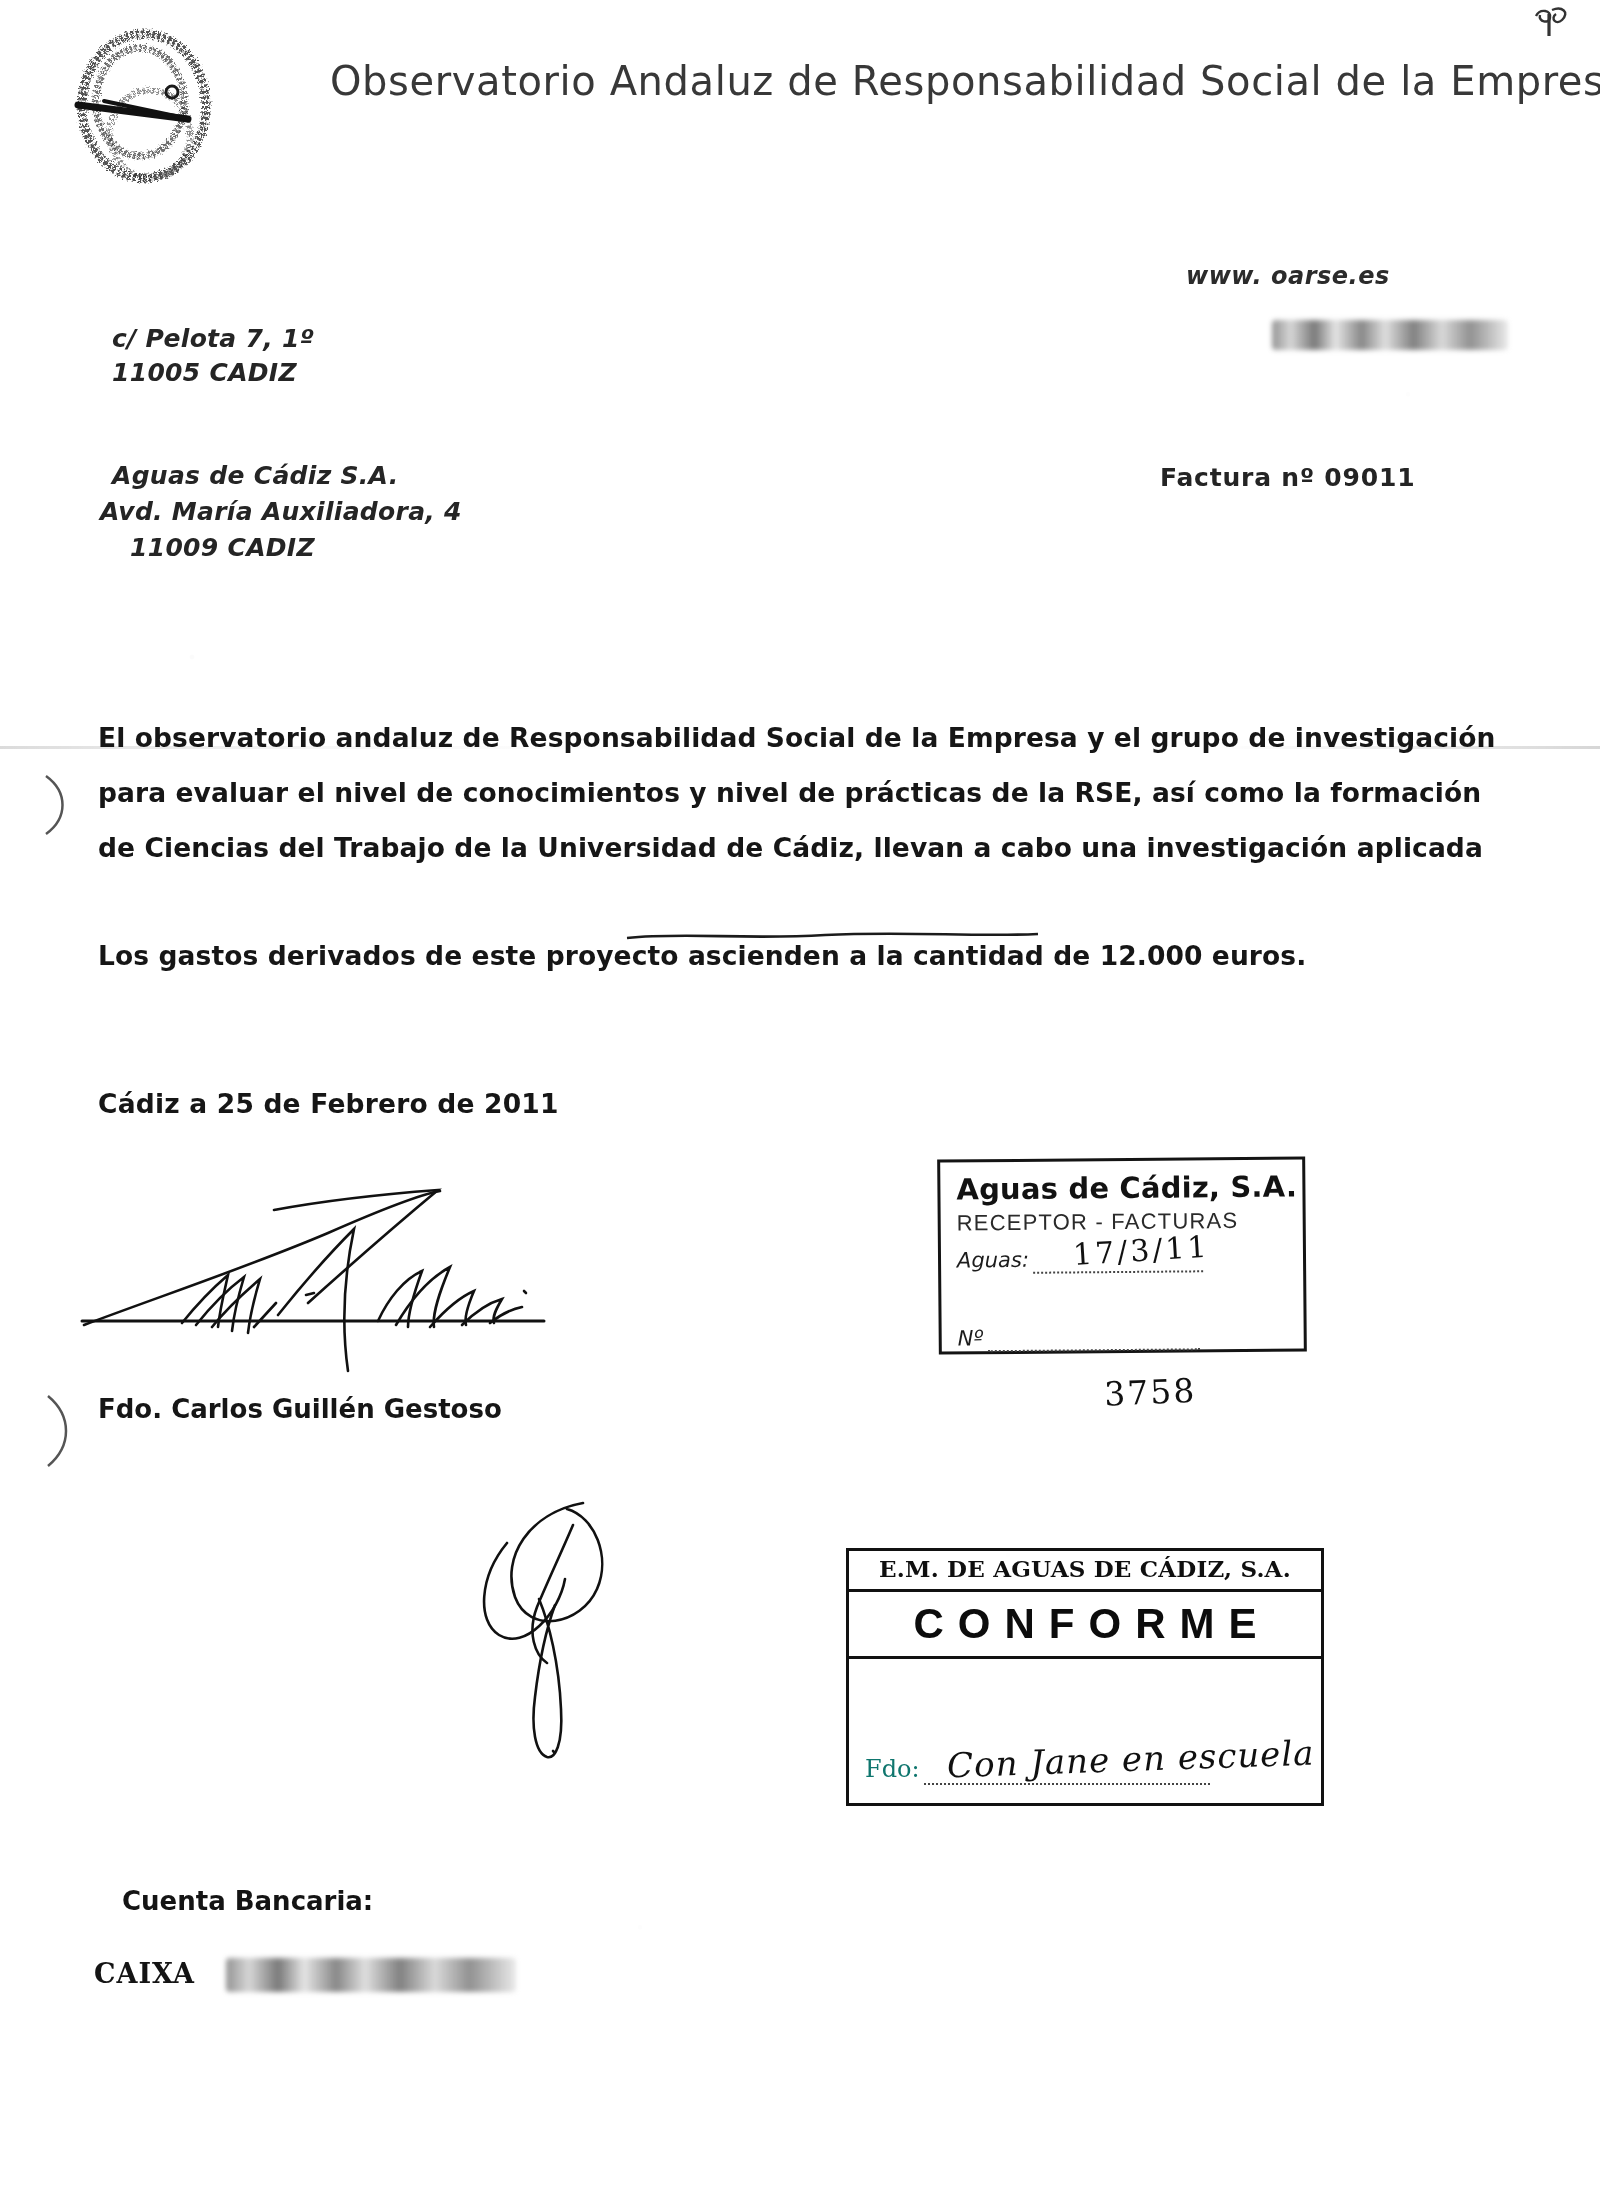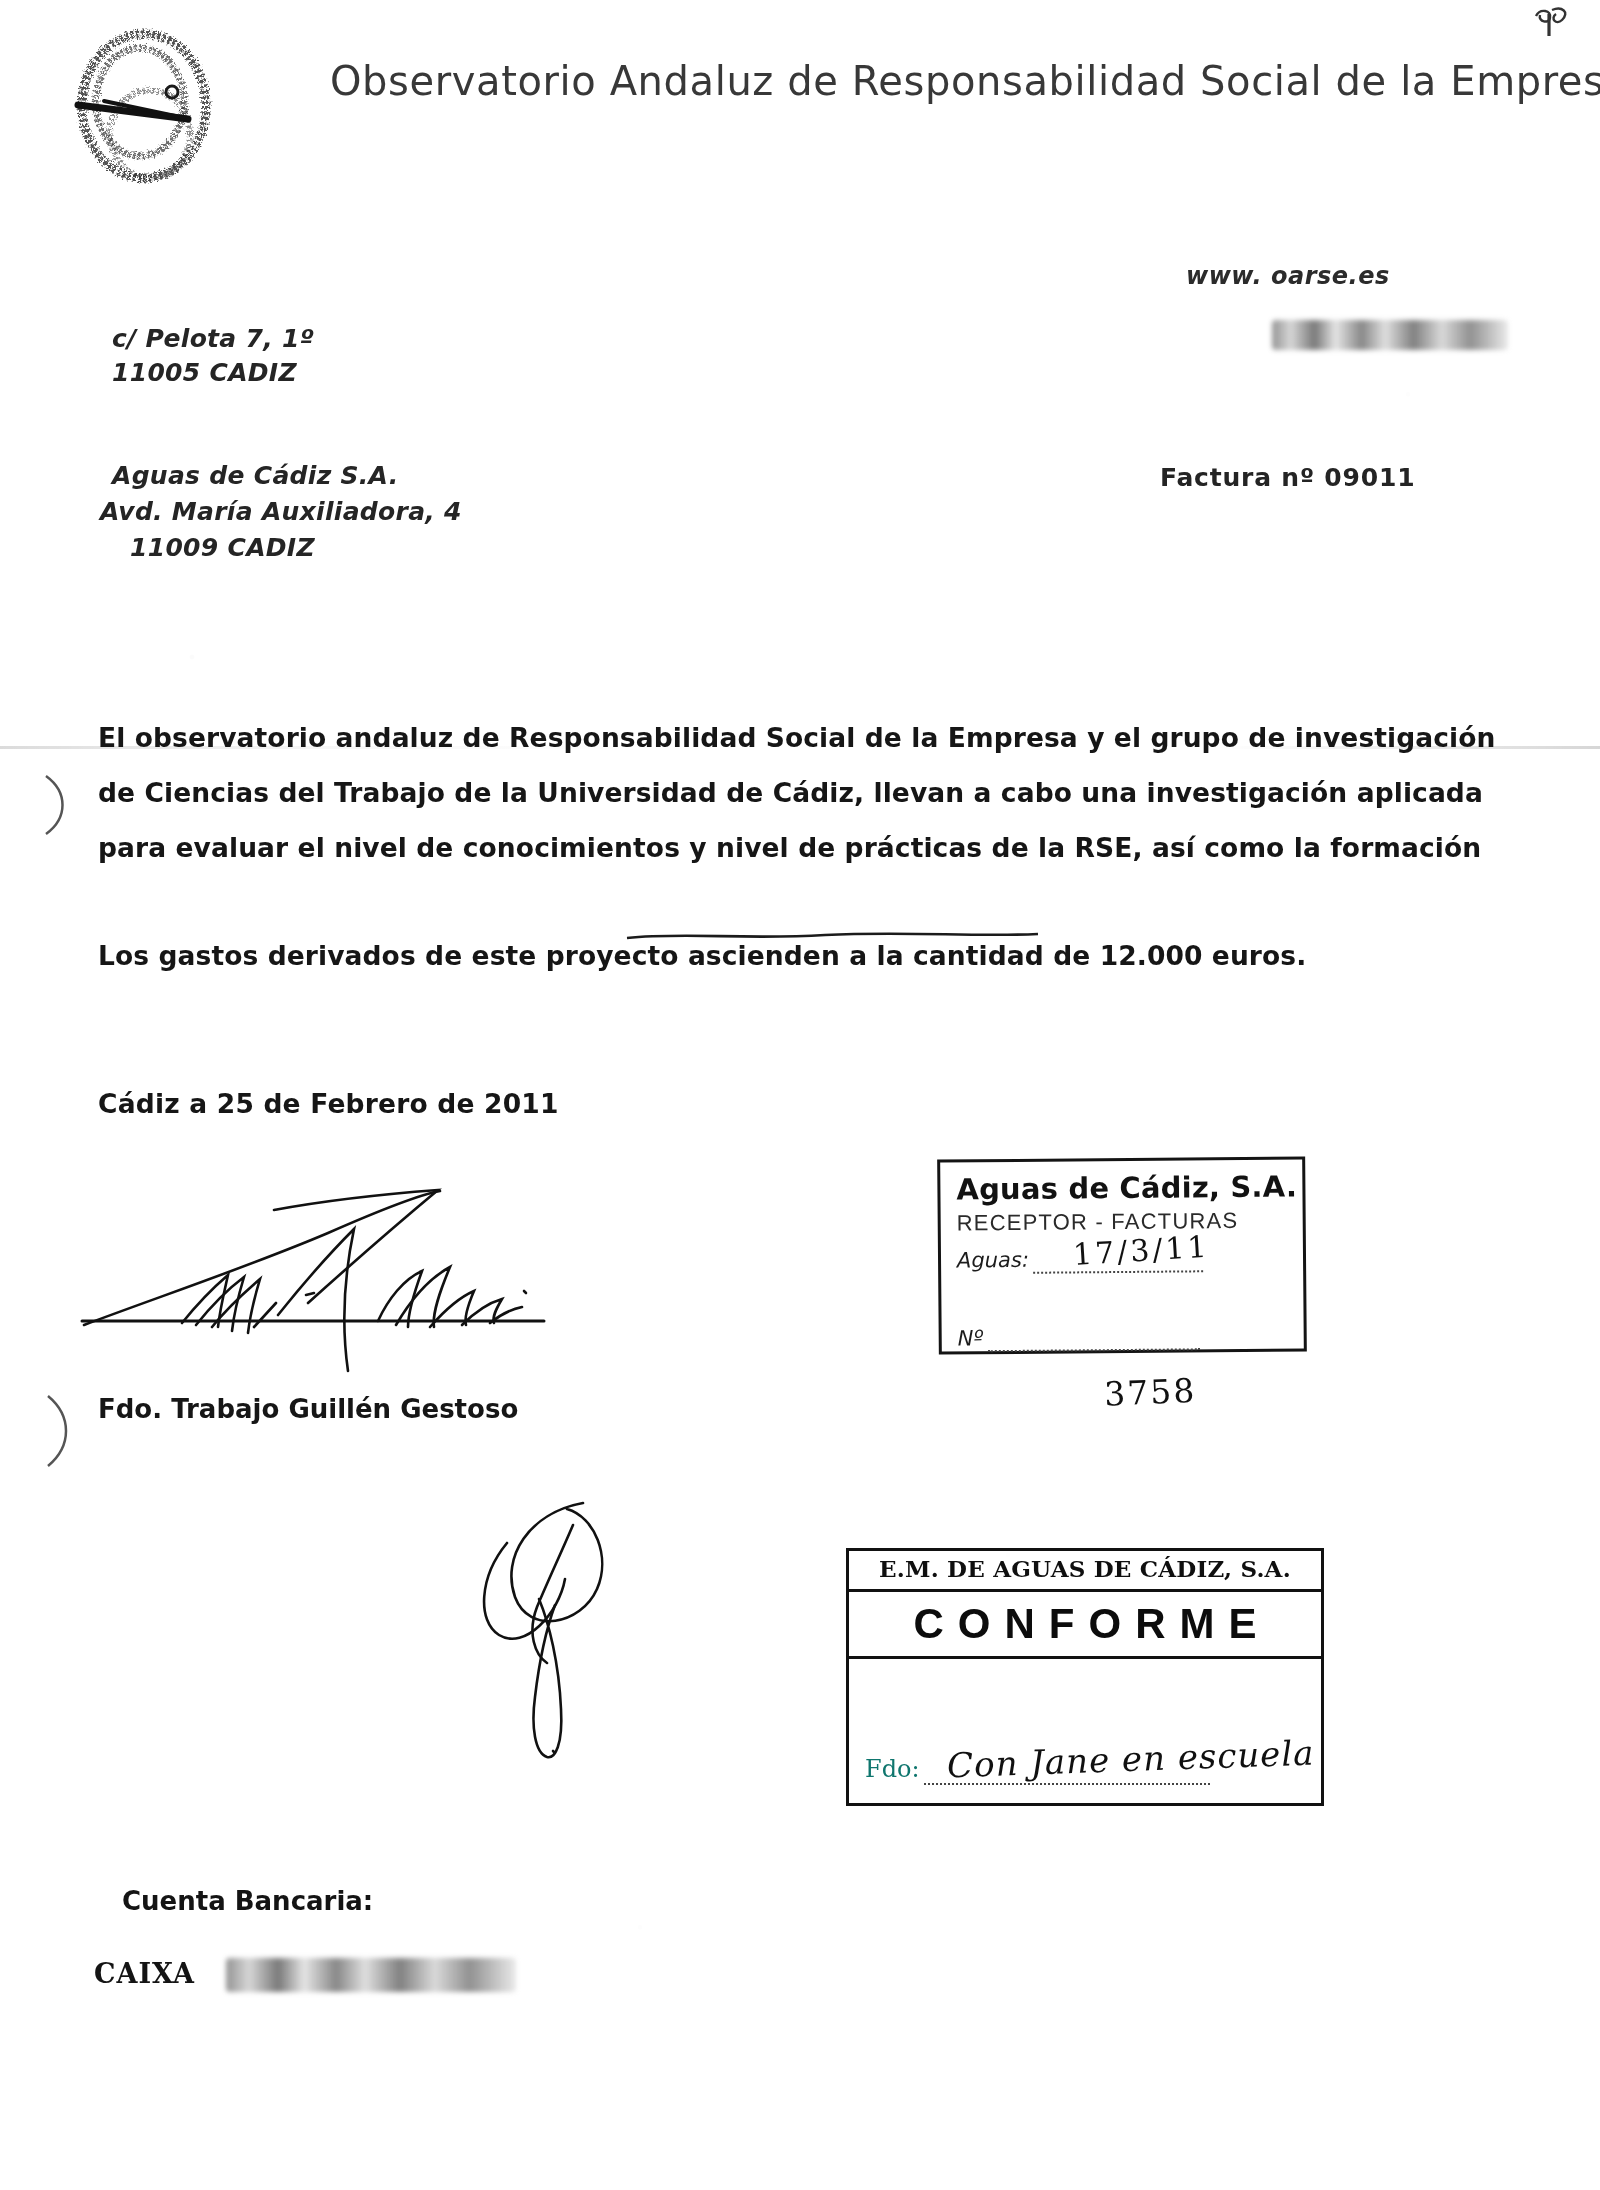--- a/index.html
+++ b/index.html
@@ -424,22 +424,22 @@
     </svg>
   </div>
   <div class="margin-arc-2">
     <svg viewBox="0 0 46 82" width="46" height="82" aria-hidden="true">
       <path d="M8 6 C32 26, 32 56, 8 76" fill="none" stroke="#555" stroke-width="2.5"></path>
     </svg>
   </div>
 
   <div class="body-text">
     <p>El observatorio andaluz de Responsabilidad Social de la Empresa y el grupo de investigación</p>
+    <p>para evaluar el nivel de conocimientos y nivel de prácticas de la RSE, así como la formación</p>
     <p>de Ciencias del Trabajo de la Universidad de Cádiz, llevan a cabo una investigación aplicada</p>
-    <p>para evaluar el nivel de conocimientos y nivel de prácticas de la RSE, así como la formación</p>
   </div>
 
   <div class="pen-underline">
     <svg viewBox="0 0 415 10" width="415" height="10" aria-hidden="true">
       <path d="M2 7 C60 1, 120 9, 200 4 C280 0, 350 6, 413 3" fill="none" stroke="#1b1b1b" stroke-width="2.6"></path>
     </svg>
   </div>
 
   <div class="amount-line">Los gastos derivados de este proyecto ascienden a la cantidad de 12.000 euros.</div>
 
@@ -461,21 +461,21 @@
         <path d="M352 152 C366 136, 382 122, 396 116 C390 130, 386 142, 388 150"></path>
         <path d="M384 150 C396 138, 410 128, 424 124 C418 134, 414 142, 416 148"></path>
         <path d="M412 148 C422 140, 434 134, 444 132"></path>
         <path d="M446 116 L448 118"></path>
         <path d="M4 146 L466 146" stroke-width="3"></path>
       </g>
     </svg>
   </div>
 
   <div class="signer">
-    <span>Fdo. Trabajo Guillén Gestoso</span>
+    <span>Fdo. Carlos Guillén Gestoso</span>
   </div>
 
   <div class="signature-2">
     <svg viewBox="0 0 310 330" width="310" height="330" aria-hidden="true">
       <g fill="none" stroke="#111" stroke-width="2.6" stroke-linecap="round">
         <path d="M128 8 C74 18, 46 62, 60 102 C74 140, 126 130, 142 94 C156 62, 140 22, 112 14"></path>
         <path d="M52 48 C24 82, 22 126, 44 140 C70 156, 104 118, 110 84"></path>
         <path d="M118 30 C106 58, 92 88, 82 112 C72 138, 80 160, 92 168"></path>
         <path d="M84 104 C94 128, 104 168, 106 214 C108 250, 100 264, 92 262 C80 258, 76 232, 80 202 C84 168, 92 132, 100 110"></path>
         <path d="M98 256 L100 258"></path>

